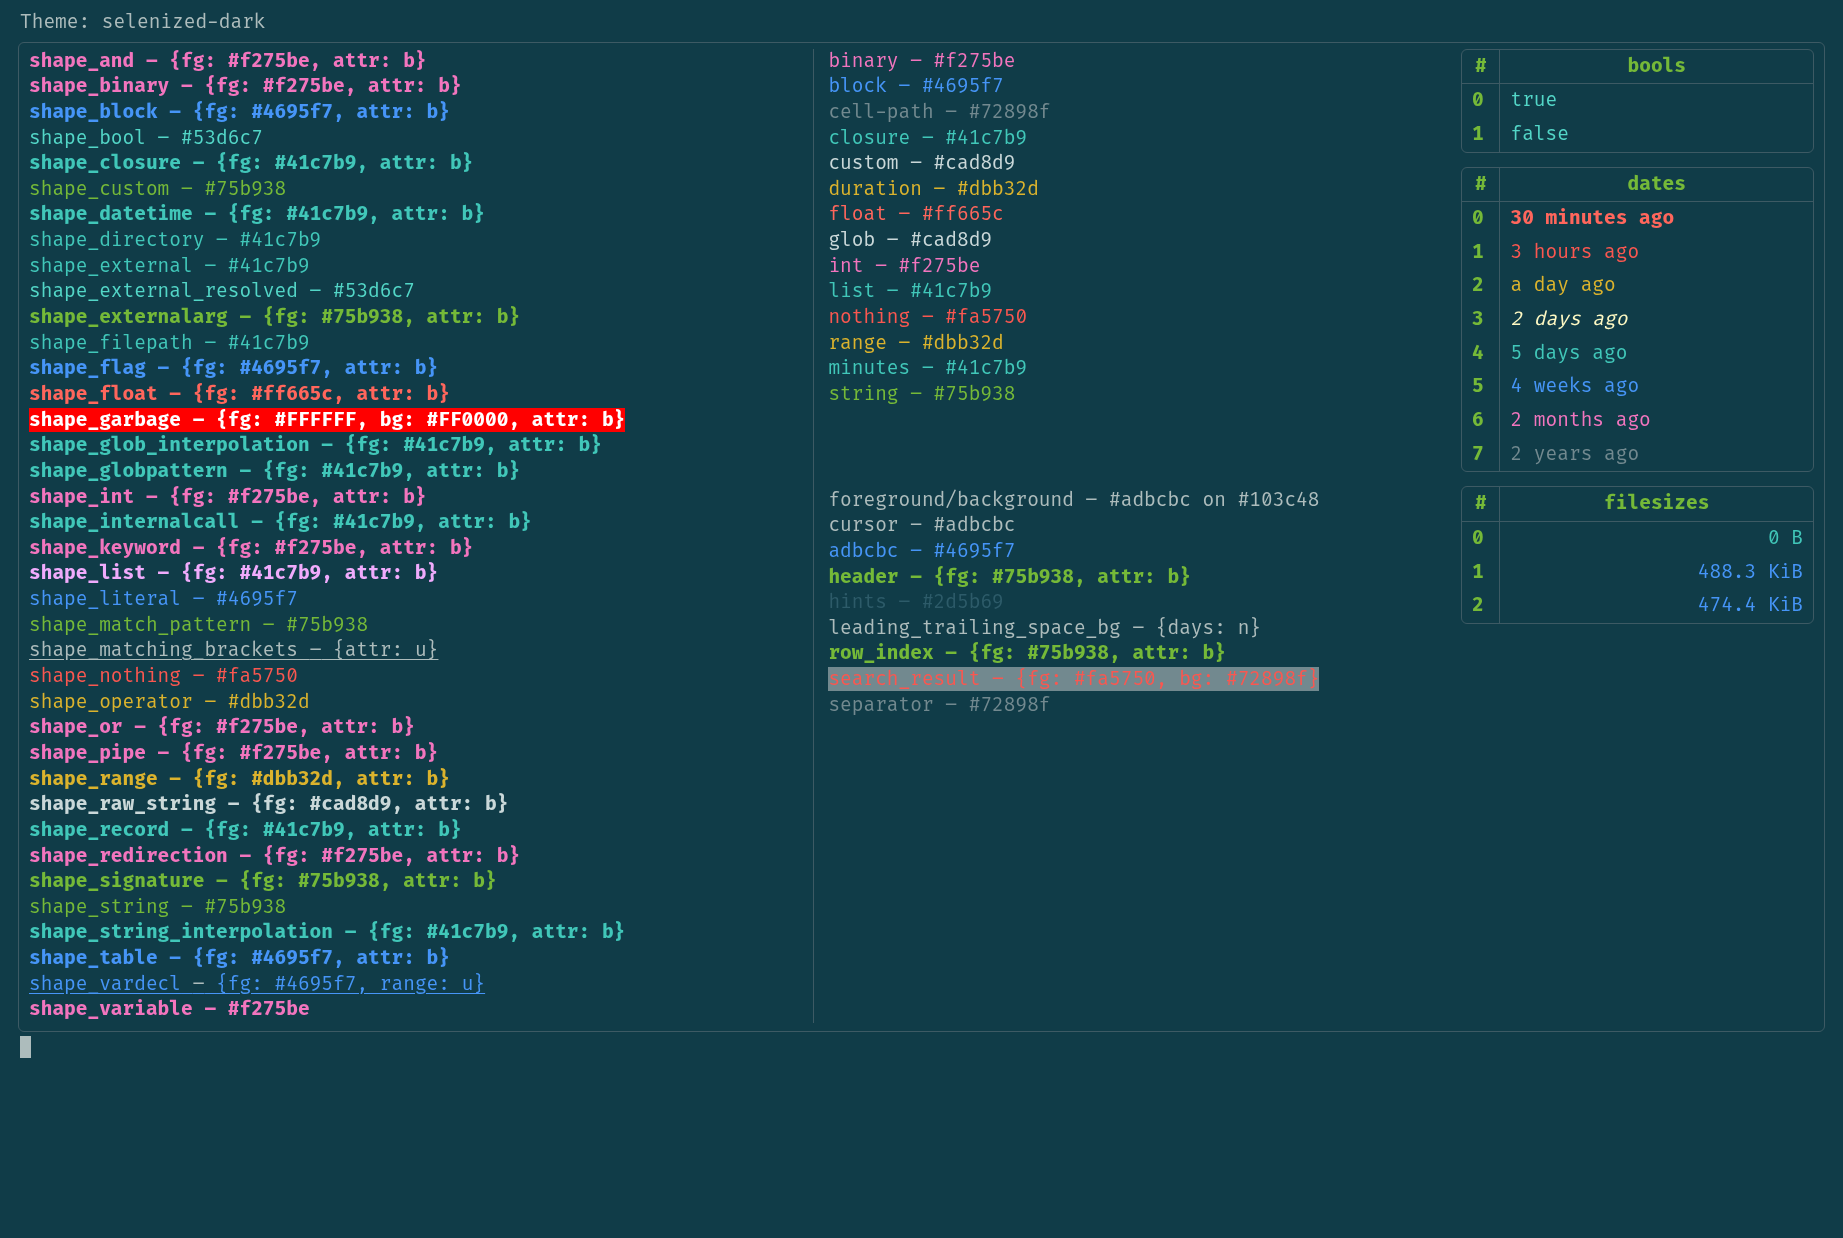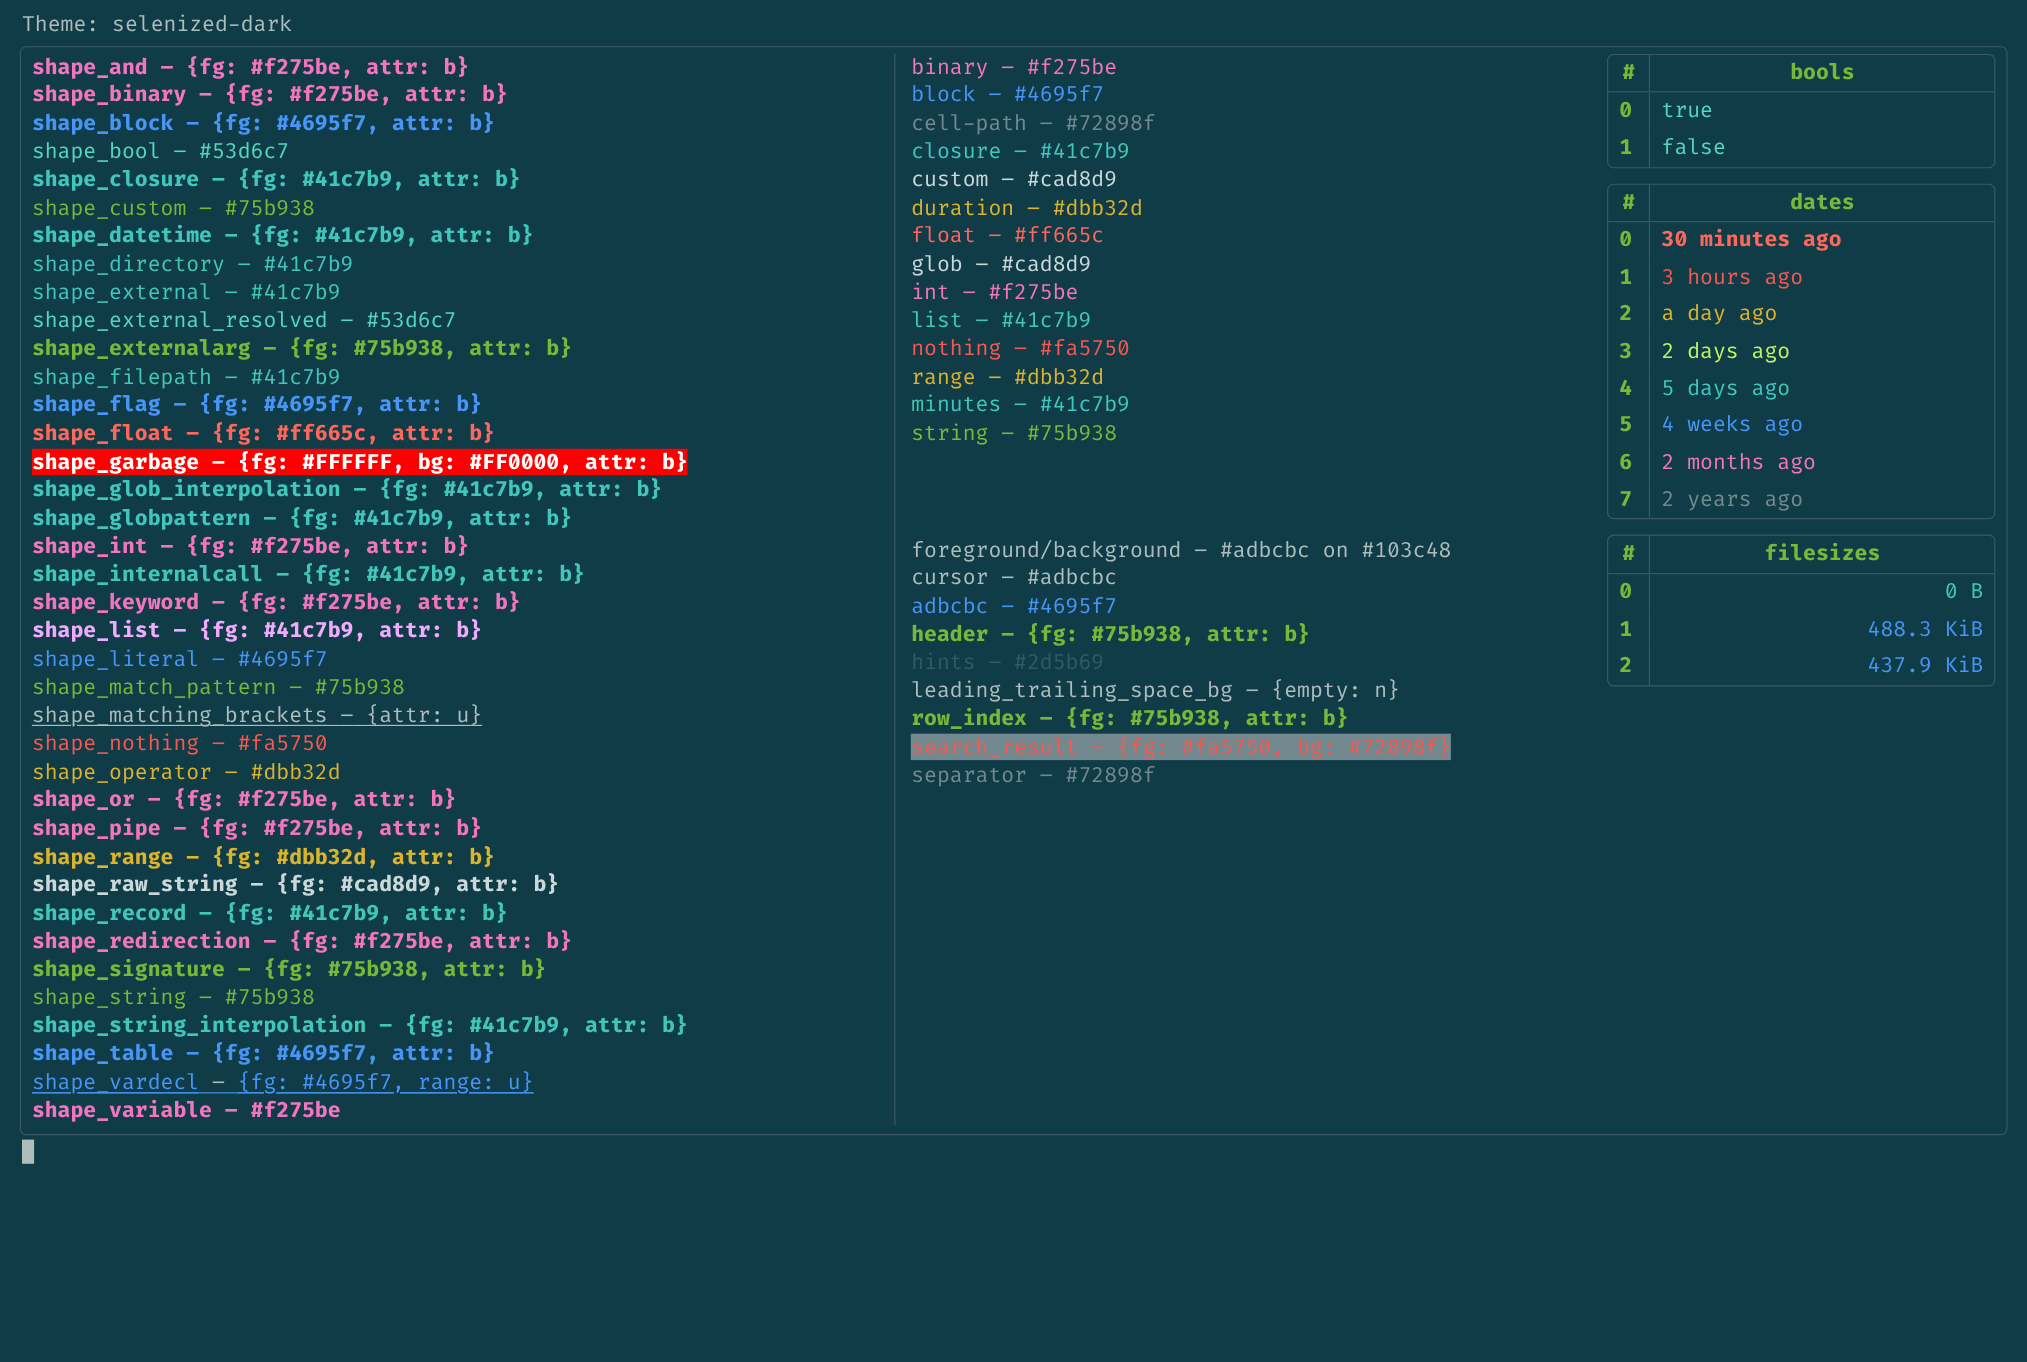--- a/index.html
+++ b/index.html
@@ -143,21 +143,21 @@
           <div class="entry"><span style="color:#41c7b9;">minutes – #41c7b9</span></div>
           <div class="entry"><span style="color:#75b938;">string – #75b938</span></div>
         </div>
       <div style="height:80px"></div>
       <div id="col-misc">
           <div class="entry"><span style="color:#adbcbc;">foreground/background – #adbcbc on #103c48</span></div>
           <div class="entry"><span style="color:#adbcbc;">cursor – #adbcbc</span></div>
           <div class="entry"><span style="color:#4695f7;">adbcbc – #4695f7</span></div>
           <div class="entry"><span style="color:#75b938;" class="bold">header – {fg: #75b938, attr: b}</span></div>
           <div class="entry"><span style="color:#2d5b69;">hints – #2d5b69</span></div>
-          <div class="entry"><span style="color:#adbcbc;">leading_trailing_space_bg – {empty: n}</span></div>
+          <div class="entry"><span style="color:#adbcbc;">leading_trailing_space_bg – {days: n}</span></div>
           <div class="entry"><span style="color:#75b938;" class="bold">row_index – {fg: #75b938, attr: b}</span></div>
           <div class="entry"><span style="color:#fa5750;background:#72898f;">search_result – {fg: #fa5750, bg: #72898f}</span></div>
           <div class="entry"><span style="color:#72898f;">separator – #72898f</span></div>
         </div>
     </div>
     <div class="col-right" id="col-tables">
         <div class="box">
           <table>
             <thead>
               <tr>
@@ -193,21 +193,21 @@
               <tr>
                 <td class="idx">1</td>
                 <td style="color:#fa5750;">3 hours ago</td>
               </tr>
               <tr>
                 <td class="idx">2</td>
                 <td style="color:#dbb32d;">a day ago</td>
               </tr>
               <tr>
                 <td class="idx">3</td>
-                <td style="color:#bef264;">2 days ago</td>
+                <td style="color:#fef9c3;font-style:italic;">2 days ago</td>
               </tr>
               <tr>
                 <td class="idx">4</td>
                 <td style="color:#41c7b9;">5 days ago</td>
               </tr>
               <tr>
                 <td class="idx">5</td>
                 <td style="color:#4695f7;margin-top:19px;">4 weeks ago</td>
               </tr>
               <tr>
@@ -238,21 +238,21 @@
               </tr>
               <tr>
                 <td class="idx">1</td>
                 <td style="color:#4695f7;">
                   <span class="right-num">488.3 KiB</span>
                 </td>
               </tr>
               <tr>
                 <td class="idx">2</td>
                 <td style="color:#4695f7;">
-                  <span class="right-num">437.9 KiB</span>
+                  <span class="right-num">474.4 KiB</span>
                 </td>
               </tr>
             </tbody>
           </table>
         </div>
       </div>
   </div>
 
   <span class="cursor-block"></span>
 </div>

